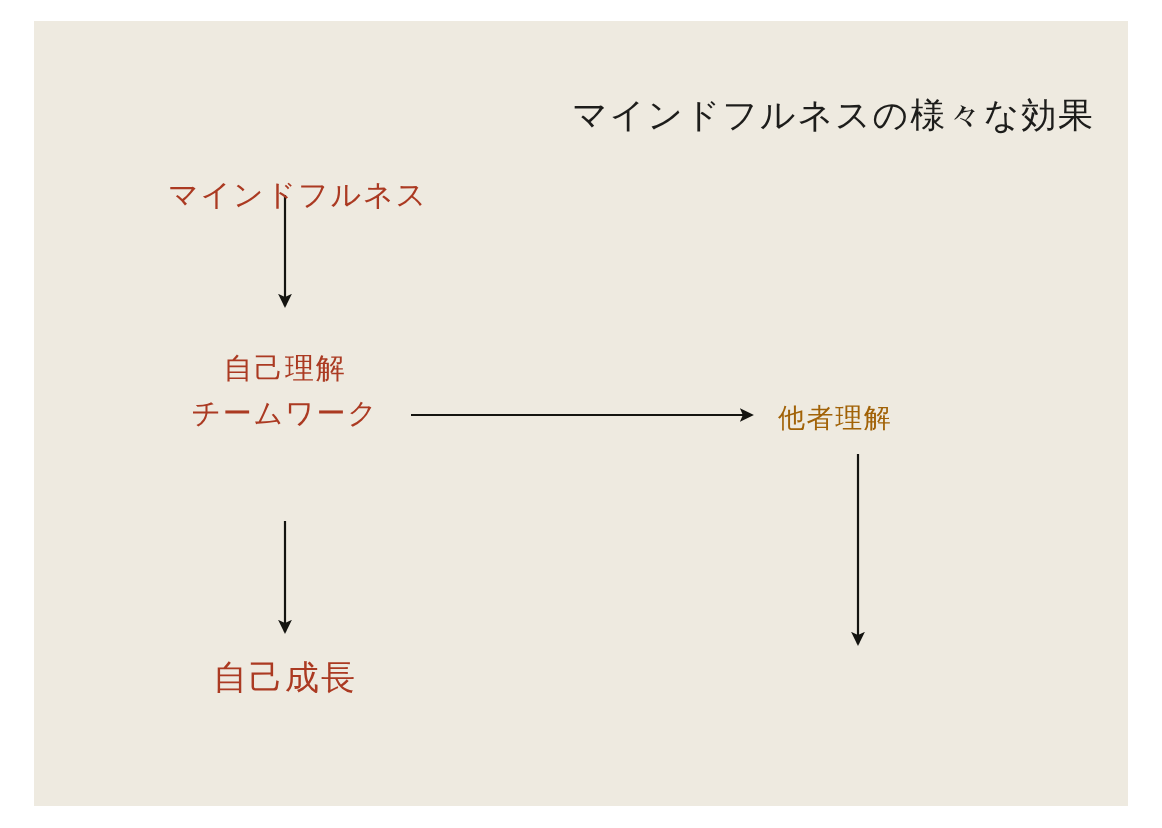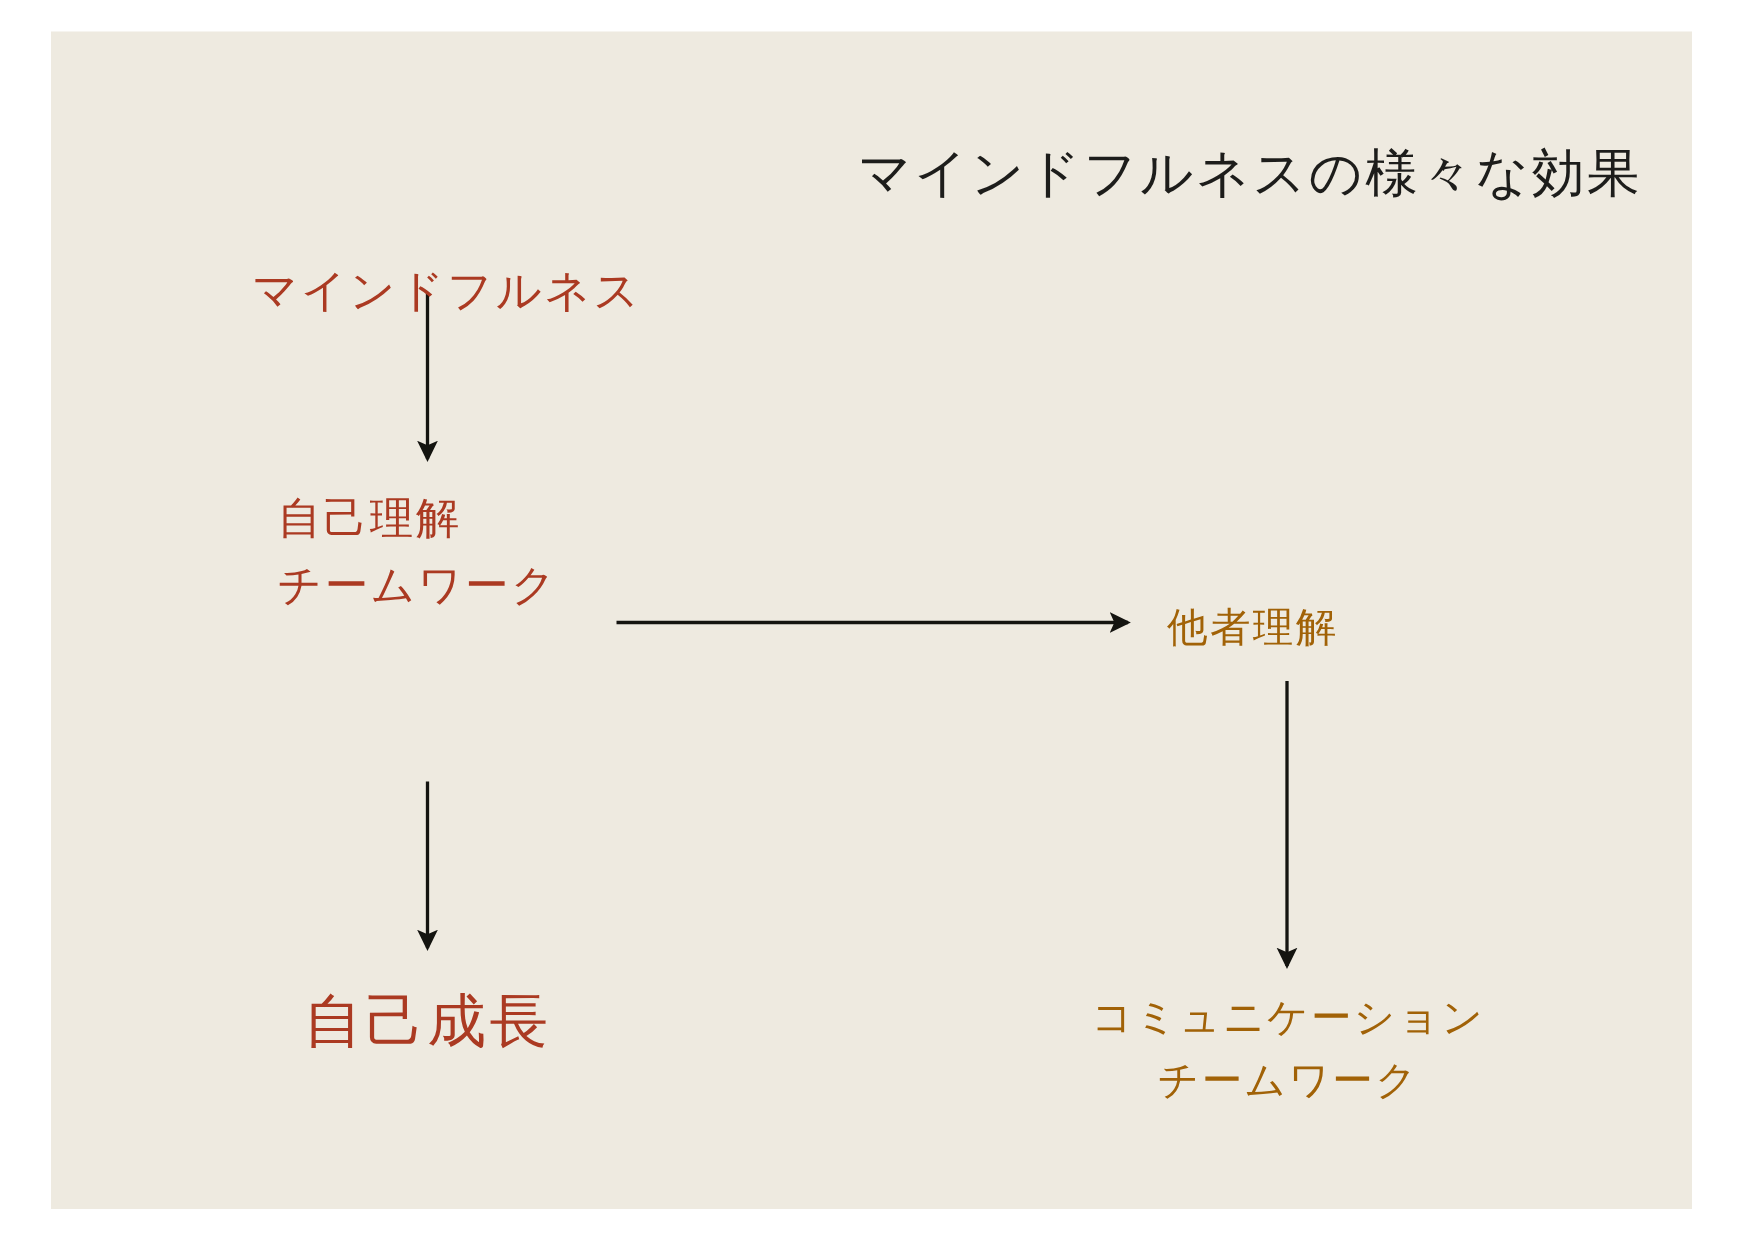--- a/index.html
+++ b/index.html
@@ -63,32 +63,32 @@
 
   #node-mindfulness {
     left: 168px;
     top: 140px;
     font-size: 30px;
     margin-top: 32px;
   }
 
   #node-self-understanding {
     left: 185px;
-    top: 324px;
+    top: 346px;
     width: 200px;
-    text-align: left;
+    text-align: center;
     font-size: 29px;
   }
 
   #node-self-growth {
     left: 195px;
     top: 652px;
     width: 180px;
     text-align: center;
-    font-size: 39px;
+    font-size: 34px;
   }
 
   #node-other-understanding {
     left: 778px;
     top: 398px;
     font-size: 27px;
   }
 
   #node-communication {
     left: 718px;
@@ -143,18 +143,14 @@
   </div>
 
   <div class="node red" id="node-self-growth">
     <span class="node-line">自己成長</span>
   </div>
 
   <div class="node green" id="node-other-understanding">
     <span class="node-line">他者理解</span>
   </div>
 
-  <div class="node green" id="node-communication">
-    <span class="node-line">コミュニケーション</span>
-    <span class="node-line">チームワーク</span>
-  </div>
 
 </div>
 
 </body></html>

